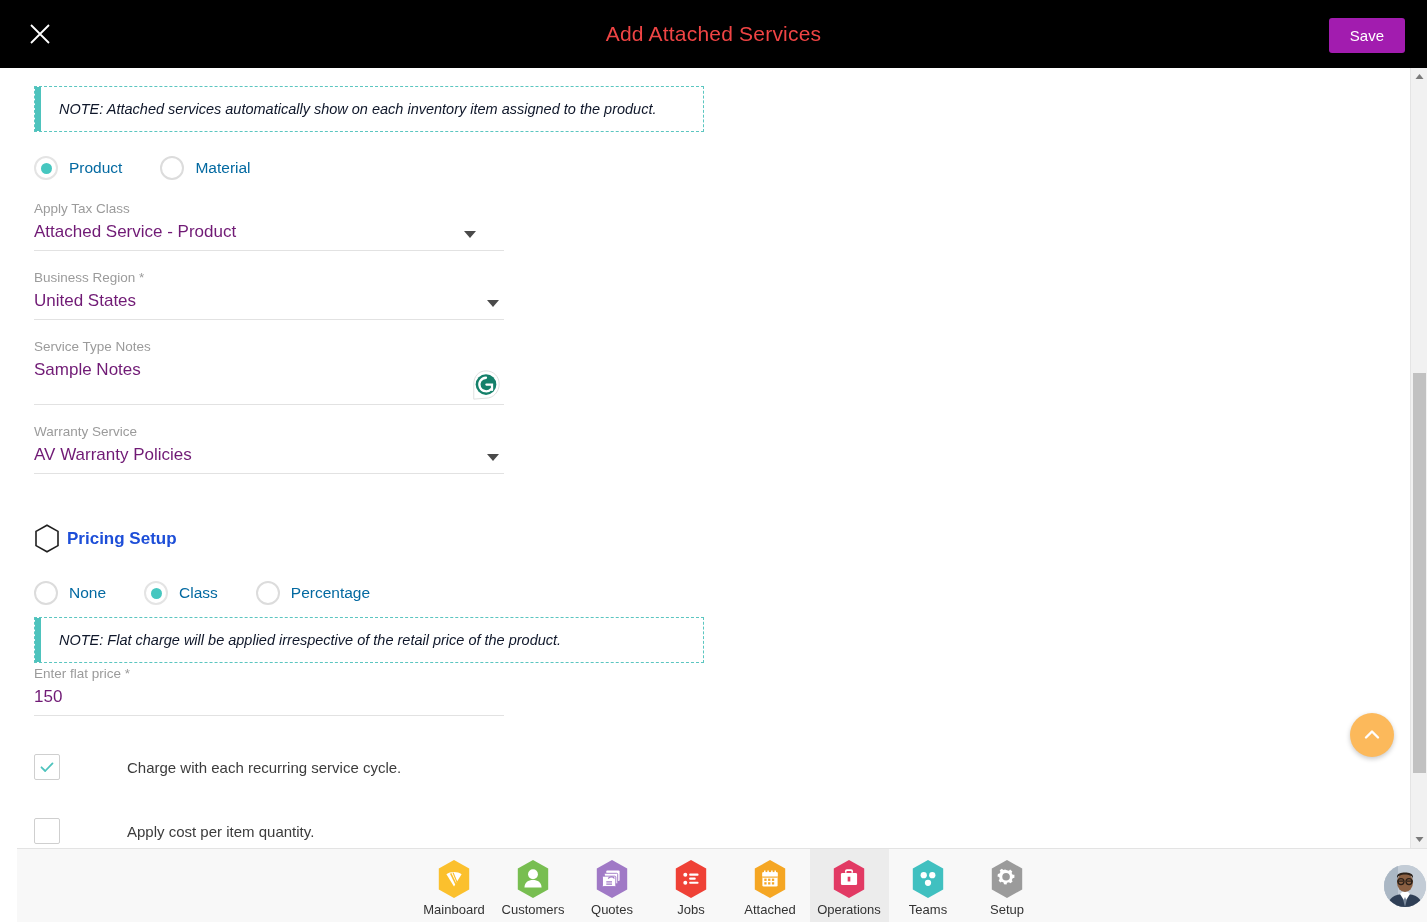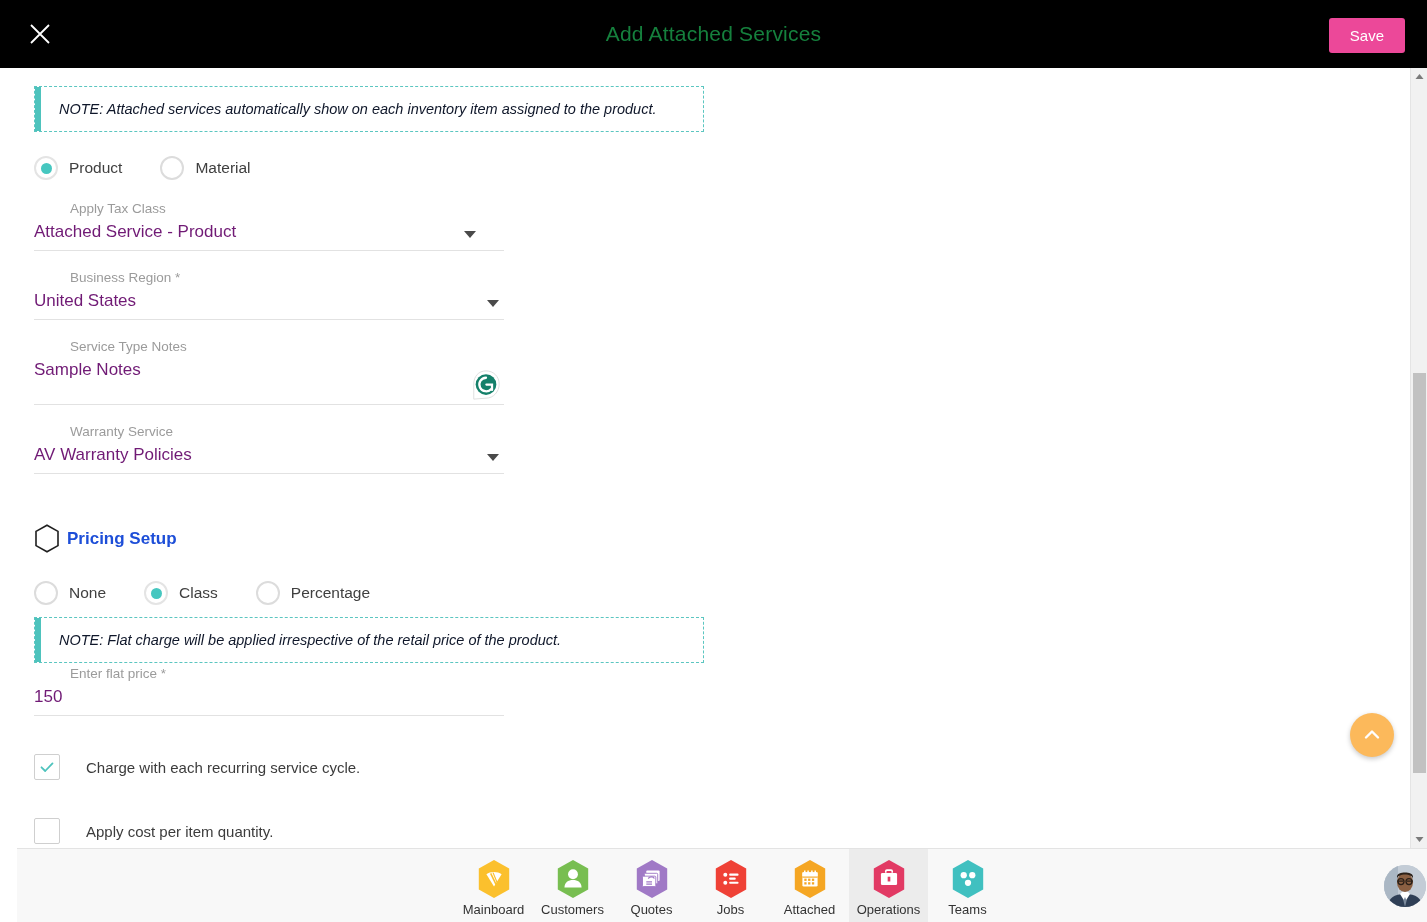--- a/index.html
+++ b/index.html
@@ -21,28 +21,28 @@
   .close-btn {
     position: absolute; left: 24px; top: 18px;
     width: 32px; height: 32px;
     display: flex; align-items: center; justify-content: center;
     cursor: pointer;
   }
   .close-btn svg { display: block; }
   .header-title {
     position: absolute; left: 0; top: 0; width: 1427px; height: 68px;
     display: flex; align-items: center; justify-content: center;
-    color: #15803d; font-size: 21px; font-weight: 400;
+    color: #ef4444; font-size: 21px; font-weight: 400;
     letter-spacing: .2px;
     pointer-events: none;
   }
   .save-btn {
     position: absolute; right: 22px; top: 18px;
     height: 35px; padding: 0 21px;
-    background: #ec4899; color: #ffffff;
+    background: #a21caf; color: #ffffff;
     border: none; border-radius: 3px;
     font-size: 15px; font-family: "Liberation Sans", sans-serif;
     cursor: pointer;
     display: flex; align-items: center; justify-content: center;
   }
 
   
   .body-area {
     position: absolute; top: 68px; left: 0;
     width: 1410px; height: 780px;
@@ -78,36 +78,35 @@
     border: 2px solid #dcdcdc; background: #fff;
     display: flex; align-items: center; justify-content: center;
     flex: none;
   }
   .radio-circle.on { border-color: #e4e4e4; }
   .radio-circle.on::after {
     content: ""; width: 11px; height: 11px; border-radius: 50%;
     background: #46c7c0;
   }
   .radio-label {
-    margin-left: 11px; font-size: 15.5px; color: #404040;
+    margin-left: 11px; font-size: 15.5px; color: #0369a1;
   }
 
   
   .field {
     position: relative;
     width: 470px;
     border-bottom: 1px solid #e2e2e2;
     padding-bottom: 6px;
   }
   .field.tax   { margin-top: 20px; }
   .field.other { margin-top: 18px; }
   .field-label {
     font-size: 13.5px; color: #9b9b9b; line-height: 18px;
     padding-bottom: 2px;
-    margin-left: 36px;
   }
   .field-value {
     font-size: 17px; color: #701a75; line-height: 24px;
     min-height: 24px;
   }
   .field .caret {
     position: absolute; right: 5px; bottom: 12px;
     width: 0; height: 0;
     border-left: 6px solid transparent;
     border-right: 6px solid transparent;
@@ -131,21 +130,21 @@
     font-size: 17px; font-weight: bold; color: #1d4ed8;
   }
 
   
   .pricing-radios { margin-top: 28px; }
   .note-box.pricing { width: 670px; margin-top: 12px; }
 
   .field.flat { width: 470px; margin-top: 2px; }
 
   
-  .check-row { display: flex; align-items: center; margin-top: 38px; cursor: pointer; }
+  .check-row { display: flex; align-items: center; margin-top: 38px; cursor: pointer; gap: 41px; }
   .check-box {
     width: 26px; height: 26px; flex: none;
     border: 1px solid #cfcfcf; border-radius: 2px;
     background: #fff;
     display: flex; align-items: center; justify-content: center;
   }
   .check-label { margin-left: 26px; font-size: 15px; color: #3c3c3c; }
 
   
   .fab {
@@ -417,20 +416,31 @@
       <div class="nav-item">
         <svg class="nav-icon" viewBox="0 0 40 44">
           <path d="M20 2 L36 11 L36 33 L20 42 L4 33 L4 11 Z" fill="#40c0c0"></path>
           <circle cx="15.5" cy="18" r="3.3" fill="#ffffff"></circle>
           <circle cx="24.5" cy="18" r="3.3" fill="#ffffff"></circle>
           <circle cx="20" cy="26" r="3.3" fill="#ffffff"></circle>
         </svg>
         <span class="nav-label">Teams</span>
       </div>
 
+      <div class="nav-item">
+        <svg class="nav-icon" viewBox="0 0 40 44">
+          <path d="M20 2 L36 11 L36 33 L20 42 L4 33 L4 11 Z" fill="#9b9b9b"></path>
+          <path d="M20 12.8 L22 13.4 L23.3 12.1 L25.6 14 L24.8 15.7 L26 17.4 L27.8 17.6 L27.8 20.8
+                   L26 21.3 L25.1 23 L25.9 24.7 L23.6 26.5 L22.1 25.3 L20 25.9 L19.5 27.8 L16.8 27.5
+                   L16.4 25.7 L14.5 24.9 L12.9 25.8 L11.2 23.6 L12.3 22.1 L11.8 20 L10 19.4 L10.4 16.7
+                   L12.2 16.3 L13.1 14.5 L12.3 12.8 L14.6 11.2 L16.1 12.4 L18 11.9 Z" fill="#ffffff"></path>
+          <circle cx="19" cy="19.6" r="4" fill="#9b9b9b"></circle>
+        </svg>
+        <span class="nav-label">Setup</span>
+      </div>
 
     </div>
 
     <div class="avatar-wrap">
       <svg class="avatar-svg" viewBox="0 0 42 42">
         <rect width="42" height="42" fill="#c3ccd6"></rect>
         <rect x="0" y="0" width="14" height="42" fill="#aab7c4"></rect>
         <path d="M4 42 C4 33 10 29 21 29 C32 29 38 33 38 42 Z" fill="#2f3f56"></path>
         <path d="M16 29 L21 37 L26 29 L24 27 L18 27 Z" fill="#ffffff"></path>
         <path d="M21 32 L19.4 35.5 L21 42 L22.6 35.5 Z" fill="#7b8a9c"></path>

